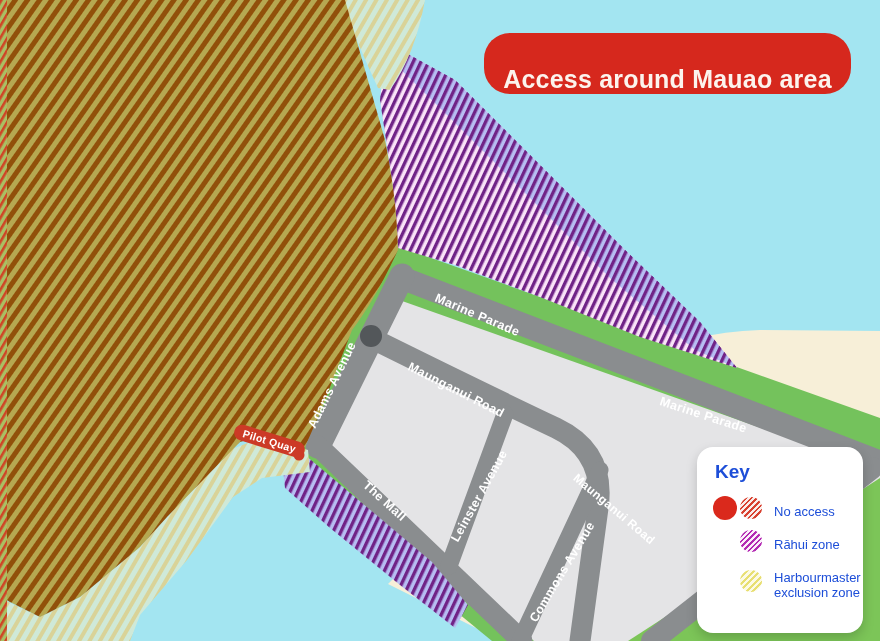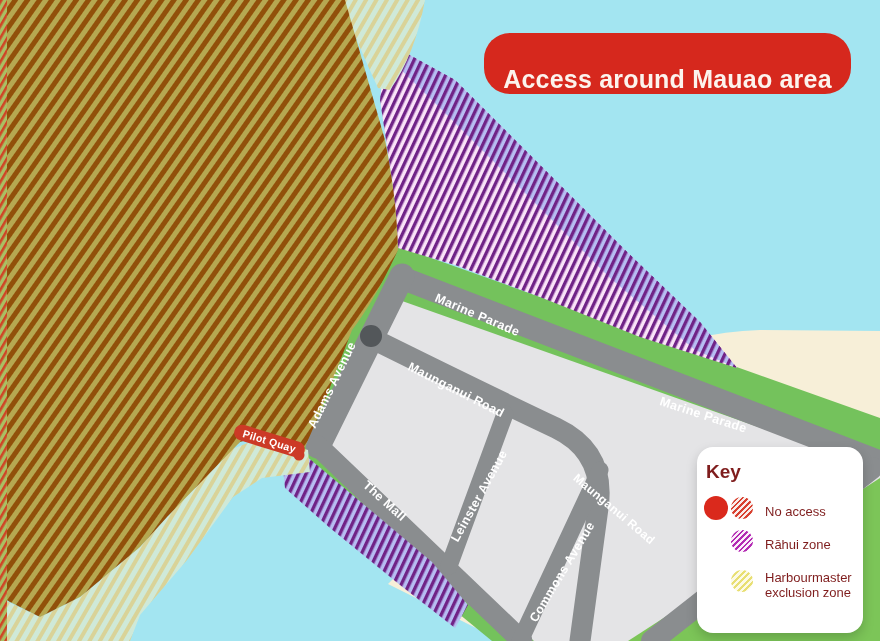--- a/index.html
+++ b/index.html
@@ -35,21 +35,21 @@
     position:absolute;left:484px;top:33px;width:367px;height:61px;
     background:#d6281d;border-radius:26px;display:flex;align-items:flex-end;
     justify-content:center;color:#fcf3ed;font-weight:700;font-size:25px;
     letter-spacing:.2px;
   }
 
   
   .key-box{
     position:absolute;left:697px;top:447px;width:166px;height:186px;
     background:#ffffff;border-radius:16px;box-shadow:0 5px 12px rgba(0,0,0,.18);
-    padding:14px 12px 10px 7px;box-sizing:border-box;color:#7f1d1d;
+    padding:14px 12px 10px 16px;box-sizing:border-box;color:#1d4ed8;
   }
   .key-title{font-size:19px;font-weight:700;margin:0 0 13px 2px;}
   .key-row{display:flex;align-items:center;margin-bottom:9px;}
   .key-row.tall{align-items:center;}
   .sw-col1{width:27px;flex:0 0 27px;display:flex;align-items:center;}
   .sw-col2{width:25px;flex:0 0 25px;display:flex;align-items:center;}
   .swatch{width:22px;height:22px;border-radius:50%;}
   .swatch.big{width:24px;height:24px;}
   .sw-red-solid{background:#da291c;}
   .sw-red-hatch{background:repeating-linear-gradient(135deg,#d8402f 0 1.8px,#f9edeb 1.8px 4px);}

